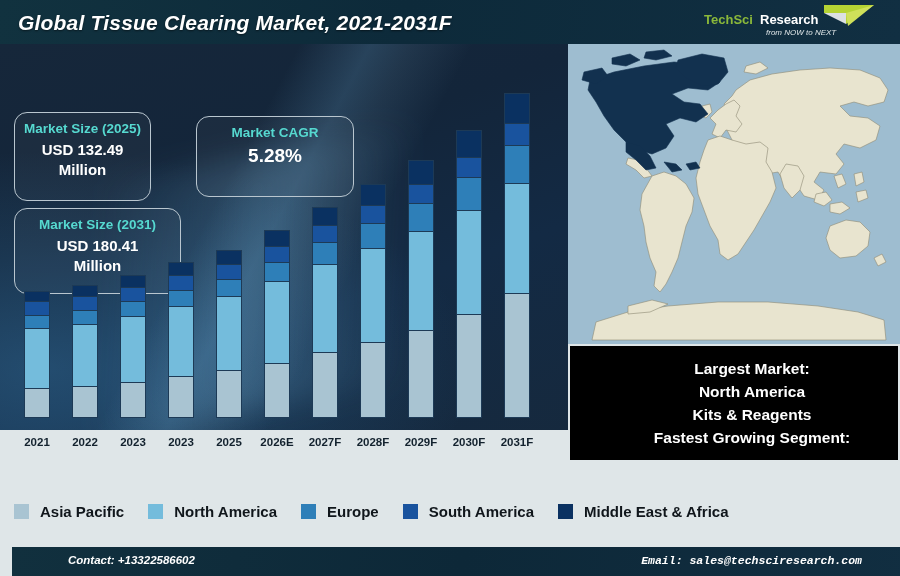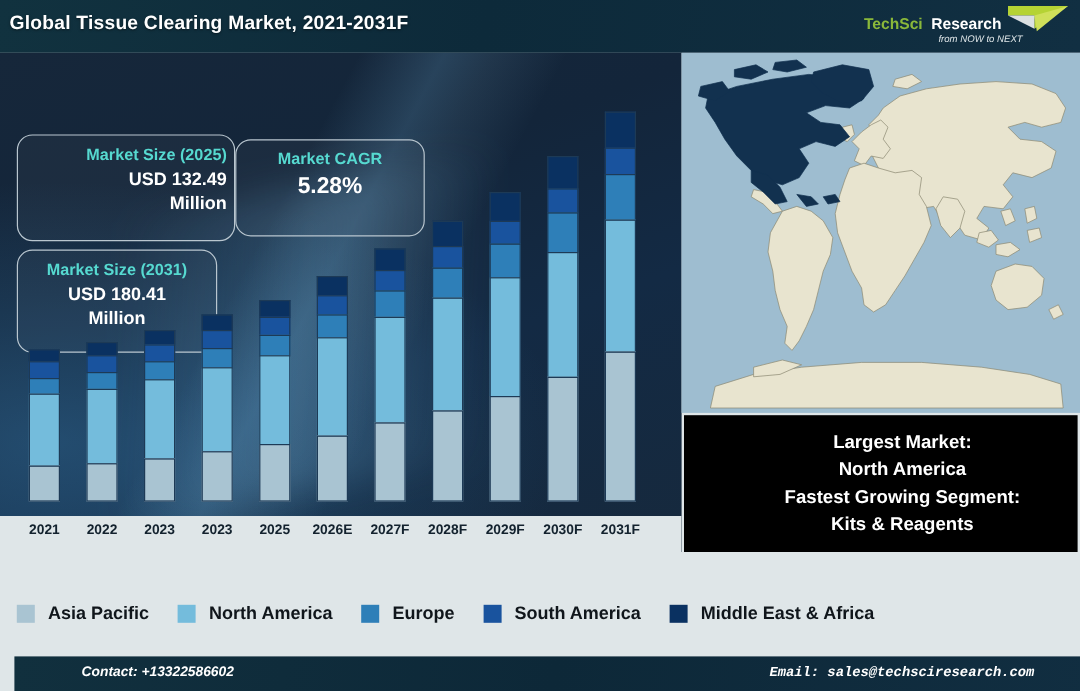--- a/index.html
+++ b/index.html
@@ -10,25 +10,26 @@
   }
   .page { position:relative; width:900px; height:576px; background:#dfe6e8; }
 
   
   .header {
     position:absolute; left:0; top:0; width:900px; height:44px;
     background:linear-gradient(100deg,#11323f 0%,#0d2a3a 45%,#112f42 100%);
     overflow:hidden;
   }
   .header-title {
-    position:absolute; left:8px; top:11px;
-    font-size:16px; font-weight:bold; color:#ffffff; letter-spacing:.2px;
+    position:absolute; left:18px; top:11px;
+    font-size:21px; font-weight:bold; color:#ffffff; letter-spacing:.2px;
     text-shadow:0 1px 2px rgba(0,0,0,.5);
-  }
-  .logo { position:absolute; right:8px; top:2px; width:180px; height:40px; }
+    font-style:italic;
+  }
+  .logo { position:absolute; right:24px; top:2px; width:180px; height:40px; }
 
   
   .chart-panel {
     position:absolute; left:0; top:44px; width:568px; height:416px;
     background:
       linear-gradient(118deg, rgba(255,255,255,0) 38%, rgba(120,185,225,.20) 47%, rgba(150,205,235,.10) 52%, rgba(255,255,255,0) 60%),
       radial-gradient(130% 90% at 8% 78%, rgba(60,130,180,.40) 0%, rgba(20,50,80,0) 58%),
       linear-gradient(160deg,#16273a 0%,#13253a 35%,#132a44 62%,#16293d 100%);
     overflow:hidden;
   }
@@ -41,21 +42,21 @@
   
   .info-box {
     position:absolute; border:1px solid #b9c6cf; border-radius:13px;
     background:rgba(255,255,255,.035); text-align:center;
     padding:7px 6px 8px;
   }
   .ib-head { color:#56d9d0; font-size:13.5px; font-weight:bold; line-height:17px; }
   .ib-val  { color:#ffffff; font-size:15px; font-weight:bold; line-height:21px; margin-top:2px; }
   .ib-val2 { color:#ffffff; font-size:15px; font-weight:bold; line-height:20px; }
   .ib-big  { color:#ffffff; font-size:19px; font-weight:bold; line-height:24px; margin-top:3px; }
-  #box-size-2025 { left:14px;  top:68px;  width:182px; height:89px;text-align:right; }
+  #box-size-2025 { left:14px;  top:68px;  width:137px; height:89px; }
   #box-cagr      { left:196px; top:72px;  width:158px; height:81px; }
   #box-size-2031 { left:14px;  top:164px; width:167px; height:86px; }
 
   
   .plot { position:absolute; left:0; top:0; width:568px; height:416px; }
   .bar-group { position:absolute; bottom:42px; width:26px; }
   .seg { width:100%; border:1px solid #1d3a56; border-bottom:none; }
   .seg:last-child { border-bottom:1px solid #1d3a56; }
   .xtick {
     position:absolute; bottom:12px; width:60px; text-align:center;
@@ -275,22 +276,22 @@
         <path fill="#12314f" d="M118,120 L128,118 L132,124 L122,126 Z"></path>
         <path fill="#12314f" d="M44,14 L62,10 L72,16 L58,22 L44,20 Z"></path>
         <path fill="#12314f" d="M78,8 L96,6 L104,12 L88,16 L76,14 Z"></path>
       </g>
     </svg>
   </div>
 
   <div class="highlight-panel">
     <div class="hl-line">Largest Market:</div>
     <div class="hl-line">North America</div>
+    <div class="hl-line">Kits &amp; Reagents</div>
     <div class="hl-line">Fastest Growing Segment:</div>
-    <div class="hl-line">Kits &amp; Reagents</div>
   </div>
 
   <div class="legend" id="legend">
       <div class="legend-item">
         <span class="legend-swatch" style="background: rgb(169, 196, 210);"></span>
         <span class="legend-label">Asia Pacific</span>
       </div>
       <div class="legend-item">
         <span class="legend-swatch" style="background: rgb(116, 188, 220);"></span>
         <span class="legend-label">North America</span>

